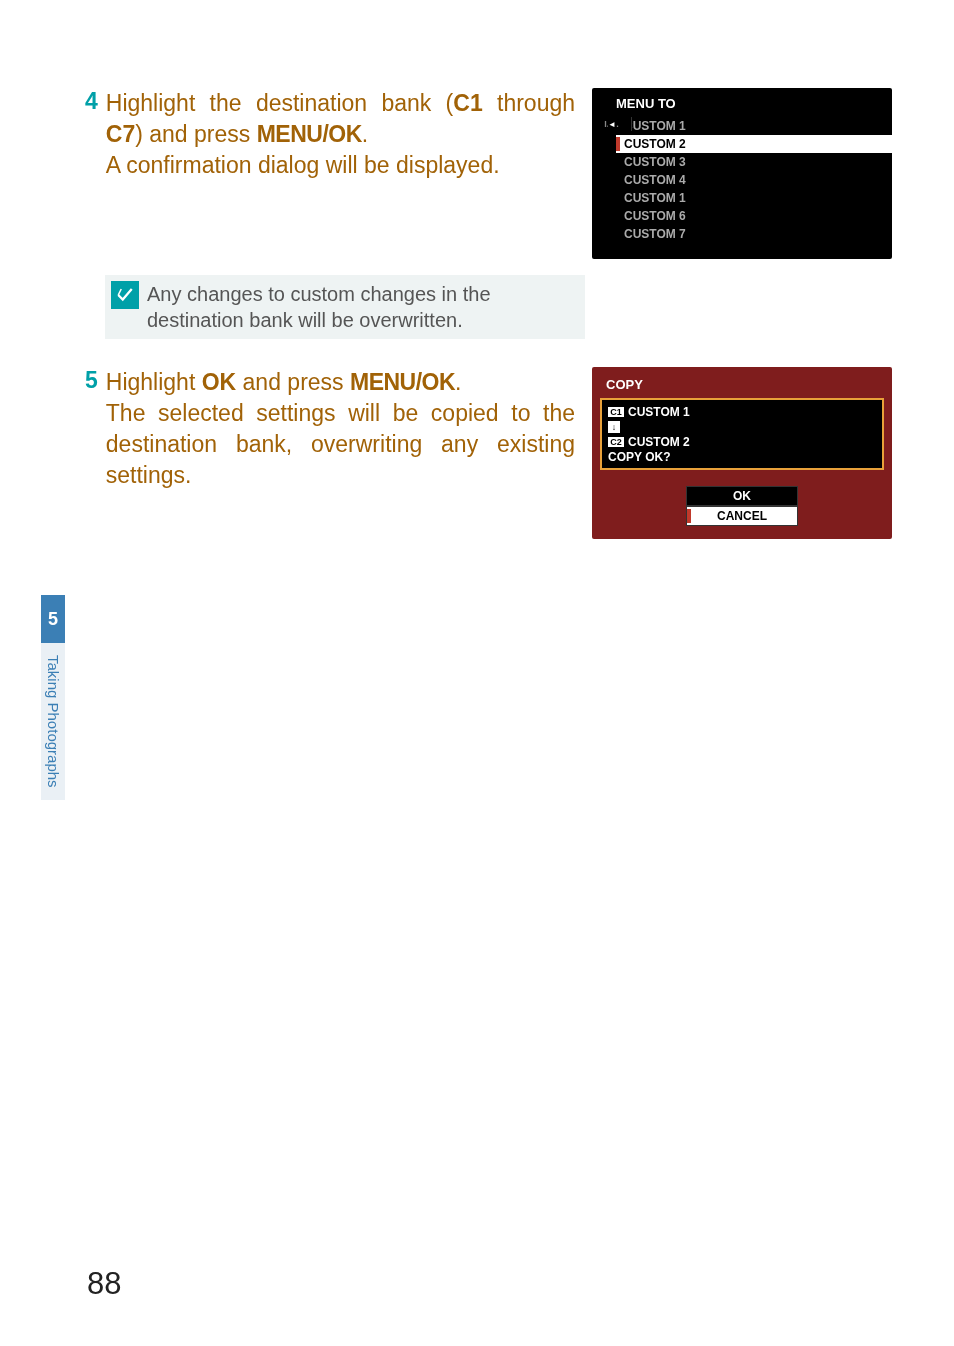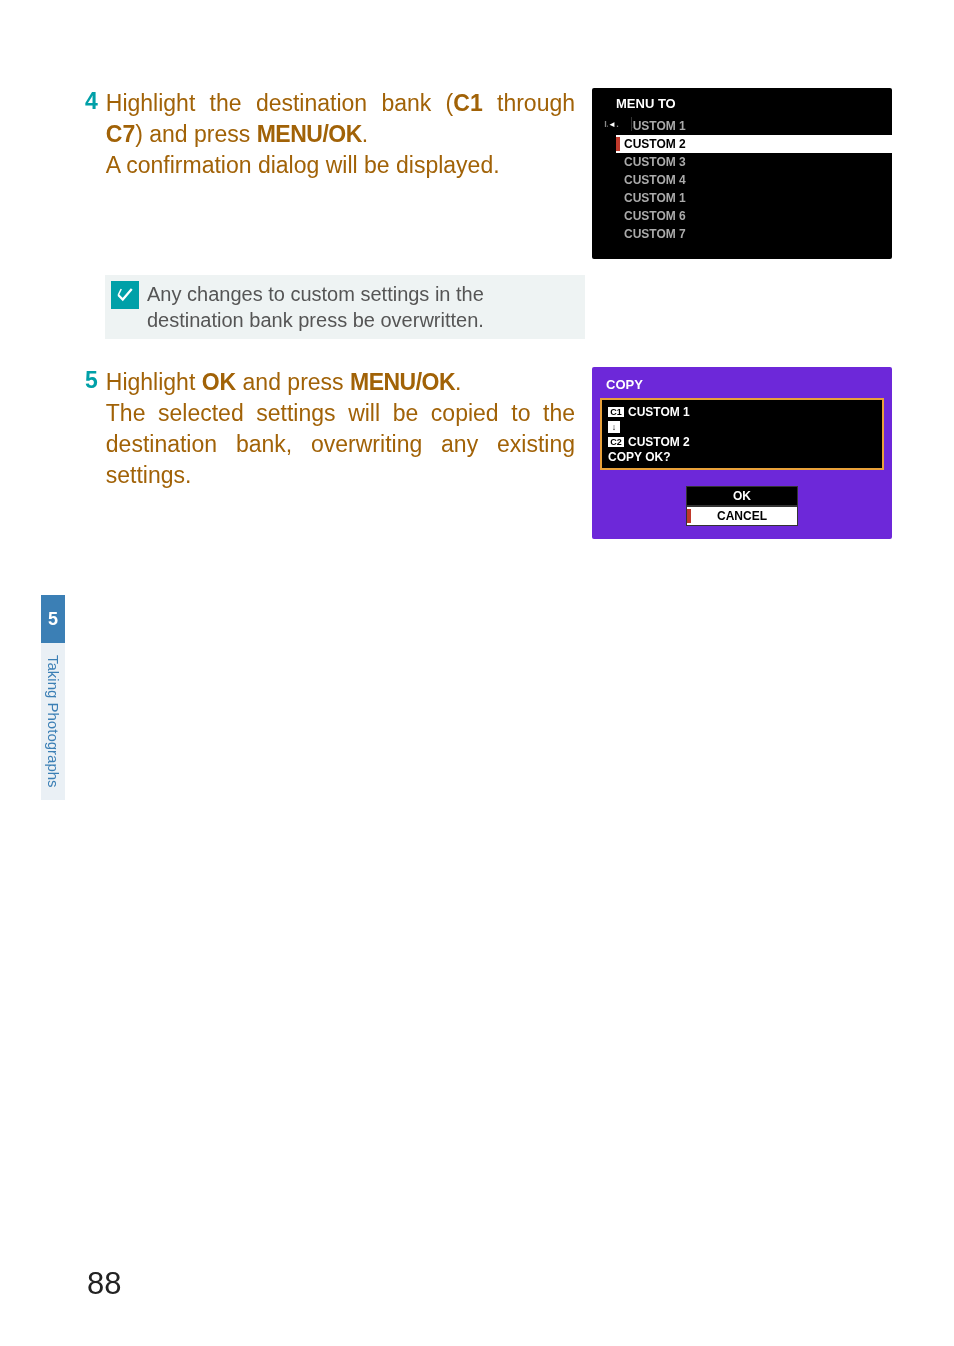--- a/index.html
+++ b/index.html
@@ -173,21 +173,21 @@
     .highlight-marker {
       background: #c0392b;
       width: 4px;
       height: 14px;
       margin-right: 4px;
       margin-left: -8px;
     }
     .screen2 {
       width: 300px;
       height: 172px;
-      background: #6d28d9;
+      background: #7f1d1d;
       border-radius: 2px;
       font-family: Arial, sans-serif;
       color: #fff;
       font-size: 12px;
       font-weight: bold;
       padding: 6px 8px;
     }
     .screen2-title {
       padding: 4px 0 6px 6px;
       font-size: 13px;
@@ -308,21 +308,21 @@
     </div>
   </div>
 
   <div class="note-box">
     <div class="note-icon">
       <svg width="18" height="18" viewBox="0 0 24 24" fill="none" stroke="#fff" stroke-width="3">
         <path d="M3 12 L9 18 L21 4"></path>
         <path d="M7 4 L3 12" stroke-width="2"></path>
       </svg>
     </div>
-    <div class="note-text">Any changes to custom settings in the destination bank press be overwritten.</div>
+    <div class="note-text">Any changes to custom changes in the destination bank will be overwritten.</div>
   </div>
 
   <div class="step step5-region">
     <div class="step-text-col">
       <div class="step-num">5</div>
       <div class="step-body">
         <span>Highlight </span><span class="bold">OK</span><span> and press </span><span class="bold menu-ok">MENU/OK</span><span>.</span>
         <br>
         <span>The selected settings will be copied to the destination bank, overwriting any existing settings.</span>
       </div>

